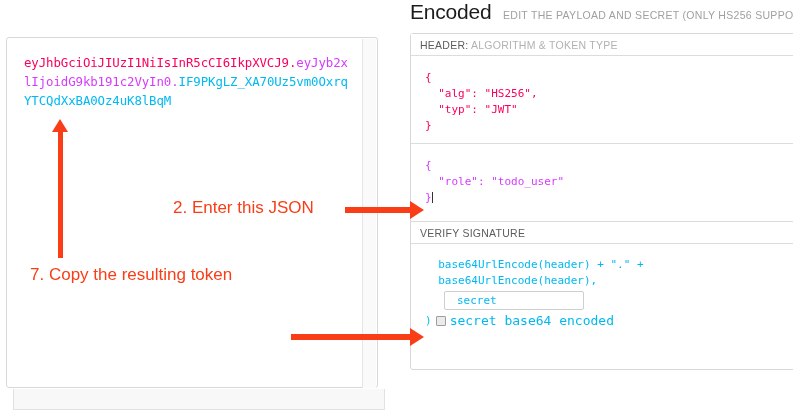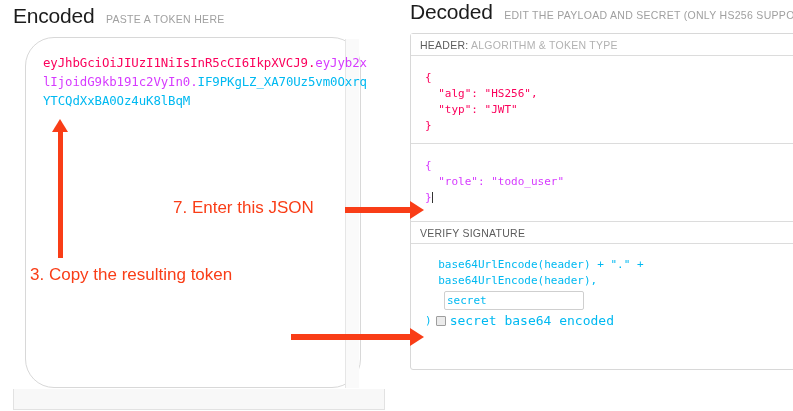--- a/index.html
+++ b/index.html
@@ -22,21 +22,21 @@
     margin-left: 7px; text-transform: uppercase;
   }
 
   
   .panel {
     position: absolute; background: #fff;
     border: 1px solid #d8d8d8; border-radius: 3px;
   }
 
   
-  #encoded-panel { left: 25px; top: 37px; width: 336px; height: 351px; border-radius: 29px; }
+  #encoded-panel { left: 6px; top: 37px; width: 372px; height: 351px; }
   #encoded-token {
     position: absolute; left: 17px; top: 15px; width: 330px;
     font-family: "DejaVu Sans Mono", monospace;
     font-size: 12.4px; line-height: 19px;
     word-break: break-all; white-space: normal;
     letter-spacing: -0.1px;
   }
   .jwt-h { color: #fb015b; }
   .jwt-p { color: #d63aff; }
   .jwt-s { color: #00b9f1; }
@@ -81,21 +81,21 @@
   }
 
   
   #secret-input {
     display: block;
     margin: 2px 0 3px 19px;
     width: 140px; height: 19px;
     border: 1px solid #cfcfcf; border-radius: 2px;
     background: #fff; color: #00b9f1;
     font-family: "DejaVu Sans Mono", monospace;
-    font-size: 11px; padding: 0 2px; outline: none;
+    font-size: 11px; padding: 0 12px; outline: none;
   }
   #b64-row { display: flex; align-items: center; gap: 4px; }
   #b64-checkbox {
     width: 10px; height: 10px; border: 1px solid #9e9e9e;
     background: #ebebeb; display: inline-block; border-radius: 1px;
   }
   #b64-label { color: #00b9f1; font-family: "DejaVu Sans Mono", monospace; font-size: 13px; }
 
   
   .anno {
@@ -113,33 +113,29 @@
     content: ""; position: absolute; left: -6px; top: -12px;
     border-left: 8.5px solid transparent; border-right: 8.5px solid transparent;
     border-bottom: 13px solid #f93d17;
   }
 </style>
 </head>
 <body>
 
 <div id="root">
 
-  <div class="col-heading" style="left:13px; top:4px;">
-    <span class="big">Encoded</span>
-    <span class="sub">PASTE A TOKEN HERE</span>
-  </div>
 
   <div class="panel" id="encoded-panel">
     <div id="encoded-scroll-track"></div>
     <div id="encoded-token"><span class="jwt-h">eyJhbGciOiJIUzI1NiIsInR5cCI6IkpXVCJ9</span><span class="jwt-h">.</span><span class="jwt-p">eyJyb2xlIjoidG9kb191c2VyIn0</span><span class="jwt-p">.</span><span class="jwt-s">IF9PKgLZ_XA70Uz5vm0OxrqYTCQdXxBA0Oz4uK8lBqM</span></div>
   </div>
   <div id="encoded-footer"></div>
 
   <div class="col-heading" style="left:410px; top:0px;">
-    <span class="big">Decoded</span>
+    <span class="big">Encoded</span>
     <span class="sub">EDIT THE PAYLOAD AND SECRET (ONLY HS256 SUPPORTED)</span>
   </div>
 
   <div class="panel" id="decoded-panel">
 
     <div class="sec-head">
       <span class="k">HEADER:</span>
       <span class="v">ALGORITHM &amp; TOKEN TYPE</span>
     </div>
     <div class="sec-body" id="header-body">{
@@ -153,19 +149,19 @@
 
     <div class="sec-head">
       <span class="k">VERIFY SIGNATURE</span>
     </div>
     <div class="sec-body" id="signature-body"><div>  base64UrlEncode(header) + "." +</div><div>  base64UrlEncode(header),</div><input id="secret-input" type="text" value="secret" style=""><div id="b64-row"><span>)</span><span id="b64-checkbox"></span><span id="b64-label">secret base64 encoded</span></div></div>
 
   </div>
 
   <div class="arrow-h" style="left:291px; top:334px; width:120px;"></div>
 
-  <div class="anno" style="left:173px; top:198px;">7. Enter this JSON</div>
+  <div class="anno" style="left:173px; top:198px;">2. Enter this JSON</div>
   <div class="arrow-h" style="left:345px; top:207px; width:66px;"></div>
 
-  <div class="anno" style="left:30px; top:265px;">3. Copy the resulting token</div>
+  <div class="anno" style="left:30px; top:265px;">7. Copy the resulting token</div>
   <div class="arrow-v" style="left:58px; top:131px; height:127px;"></div>
 
 </div>
 
 </body></html>

